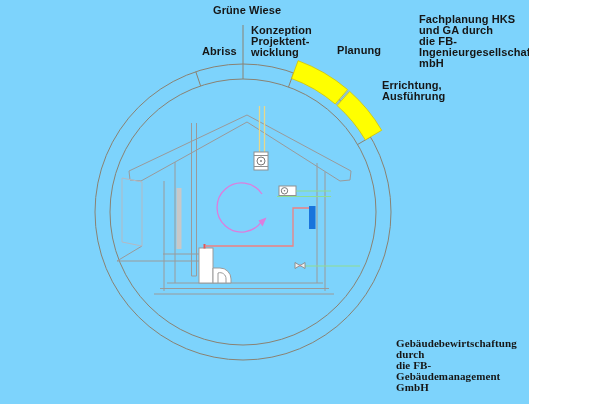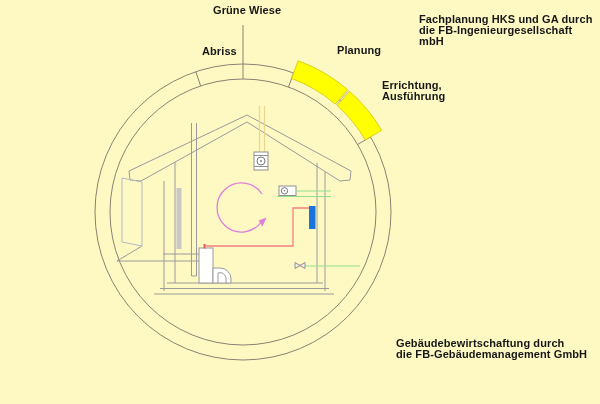--- a/index.html
+++ b/index.html
@@ -1,17 +1,17 @@
 <!DOCTYPE html>
 <html><head>
 <meta charset="utf-8">
 <style>
   html,body{margin:0;padding:0;background:#ffffff;}
   .canvas{
-    position:relative;width:600px;height:404px;background:#fef9c3;
+    position:relative;width:529px;height:404px;background:#7dd3fc;
     overflow:hidden;font-family:"Liberation Sans",sans-serif;
   }
   .canvas svg{position:absolute;left:0;top:0;}
   .lbl{
     position:absolute;
     font:bold 11px/11px "Liberation Sans",sans-serif;
     color:#161616;
     white-space:pre-line;
     letter-spacing:0.1px;
   }
@@ -108,22 +108,25 @@
       <line x1="305" y1="266" x2="360" y2="266"></line>
     </g>
 
     <g>
       <path d="M295,262.5 L305,268.5 L305,262.5 L295,268.5 Z" stroke="#888888" stroke-width="0.9" fill="#eeeeee"></path>
       <circle cx="300" cy="265.5" r="1" fill="#d88a8a"></circle>
     </g>
   </svg>
 
   <div class="lbl" style="left:213px;top:5px;">Grüne Wiese</div>
+  <div class="lbl" style="left:251px;top:25px;">Konzeption
+Projektent-
+wicklung</div>
   <div class="lbl" style="left:202px;top:46px;text-align:center;">Abriss</div>
   <div class="lbl" style="left:337px;top:45px;">Planung</div>
   <div class="lbl" style="left:382px;top:80px;">Errichtung,
 Ausführung</div>
   <div class="lbl" style="left:419px;top:14px;">Fachplanung HKS und GA durch
 die FB-Ingenieurgesellschaft mbH</div>
-  <div class="lbl" style="left:396px;top:338px;">Gebäudebewirtschaftung durch
+  <div class="lbl" style="left:396px;top:338px;font-family:Liberation Serif, serif;">Gebäudebewirtschaftung durch
 die FB-Gebäudemanagement GmbH</div>
 
 </div>
 
 </body></html>

